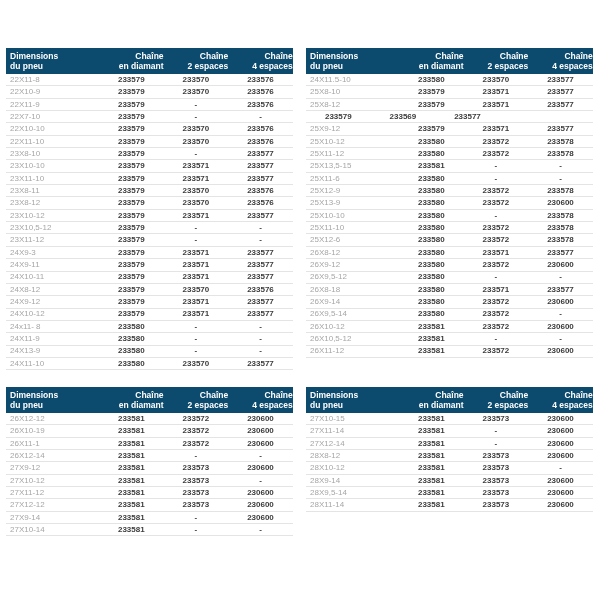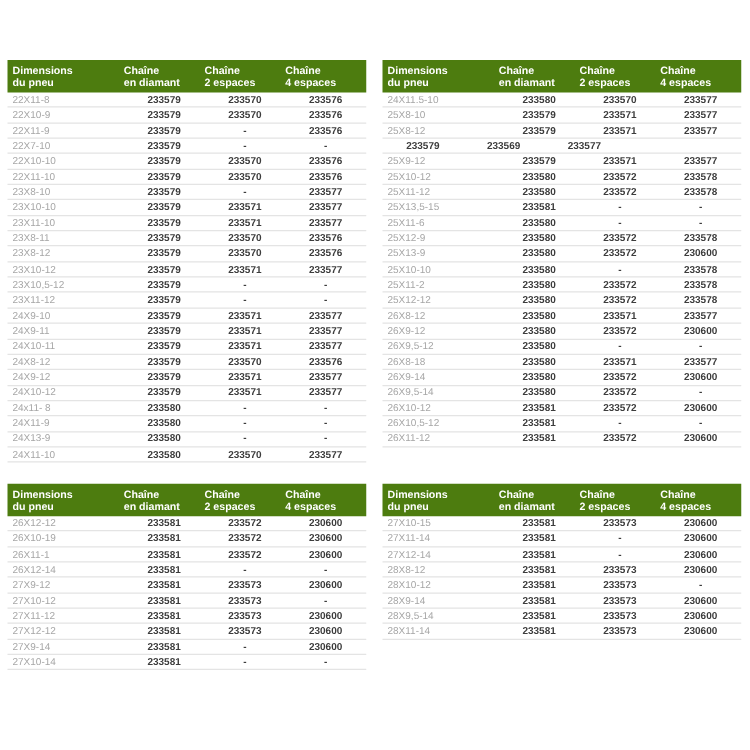--- a/index.html
+++ b/index.html
@@ -19,39 +19,39 @@
     width: 287px;
   }
   .tbl-top-left   { left: 6px;   top: 48px;  }
   .tbl-top-right  { left: 306px; top: 48px;  }
   .tbl-bot-left   { left: 6px;   top: 387px; }
   .tbl-bot-right  { left: 306px; top: 387px; }
 
   .thead {
     display: flex;
     align-items: center;
-    background: #4d7c0f;
+    background: #0c4a6e;
     color: #ffffff;
     font-weight: bold;
     font-size: 8.5px;
     line-height: 10.5px;
     padding: 2.5px 0;
     min-height: 21px;
     box-sizing: border-box;
   }
   .hcell { white-space: pre-line; }
   .hcell.c0 {
     width: 93px;
     text-align: left;
     padding-left: 4px;
     box-sizing: border-box;
   }
   .hcell.c1, .hcell.c2, .hcell.c3 {
     width: 64.6px;
-    text-align: left;
+    text-align: right;
   }
 
   .row {
     display: flex;
     align-items: center;
     border-bottom: 1px solid #e4e4e4;
     min-height: 12.35px;
     box-sizing: border-box;
   }
   .cell {
@@ -164,21 +164,21 @@
         <div class="cell num">-</div>
         <div class="cell num">-</div>
       </div>
       <div class="row">
         <div class="cell dim">23X11-12</div>
         <div class="cell num">233579</div>
         <div class="cell num">-</div>
         <div class="cell num">-</div>
       </div>
       <div class="row">
-        <div class="cell dim">24X9-10</div>
+        <div class="cell dim">24X9-3</div>
         <div class="cell num">233579</div>
         <div class="cell num">233571</div>
         <div class="cell num">233577</div>
       </div>
       <div class="row">
         <div class="cell dim">24X9-11</div>
         <div class="cell num">233579</div>
         <div class="cell num">233571</div>
         <div class="cell num">233577</div>
       </div>
@@ -310,27 +310,27 @@
         <div class="cell num">233572</div>
         <div class="cell num">230600</div>
       </div>
       <div class="row">
         <div class="cell dim">25X10-10</div>
         <div class="cell num">233580</div>
         <div class="cell num">-</div>
         <div class="cell num">233578</div>
       </div>
       <div class="row">
-        <div class="cell dim">25X11-2</div>
+        <div class="cell dim">25X11-10</div>
         <div class="cell num">233580</div>
         <div class="cell num">233572</div>
         <div class="cell num">233578</div>
       </div>
       <div class="row">
-        <div class="cell dim">25X12-12</div>
+        <div class="cell dim">25X12-6</div>
         <div class="cell num">233580</div>
         <div class="cell num">233572</div>
         <div class="cell num">233578</div>
       </div>
       <div class="row">
         <div class="cell dim">26X8-12</div>
         <div class="cell num">233580</div>
         <div class="cell num">233571</div>
         <div class="cell num">233577</div>
       </div>

